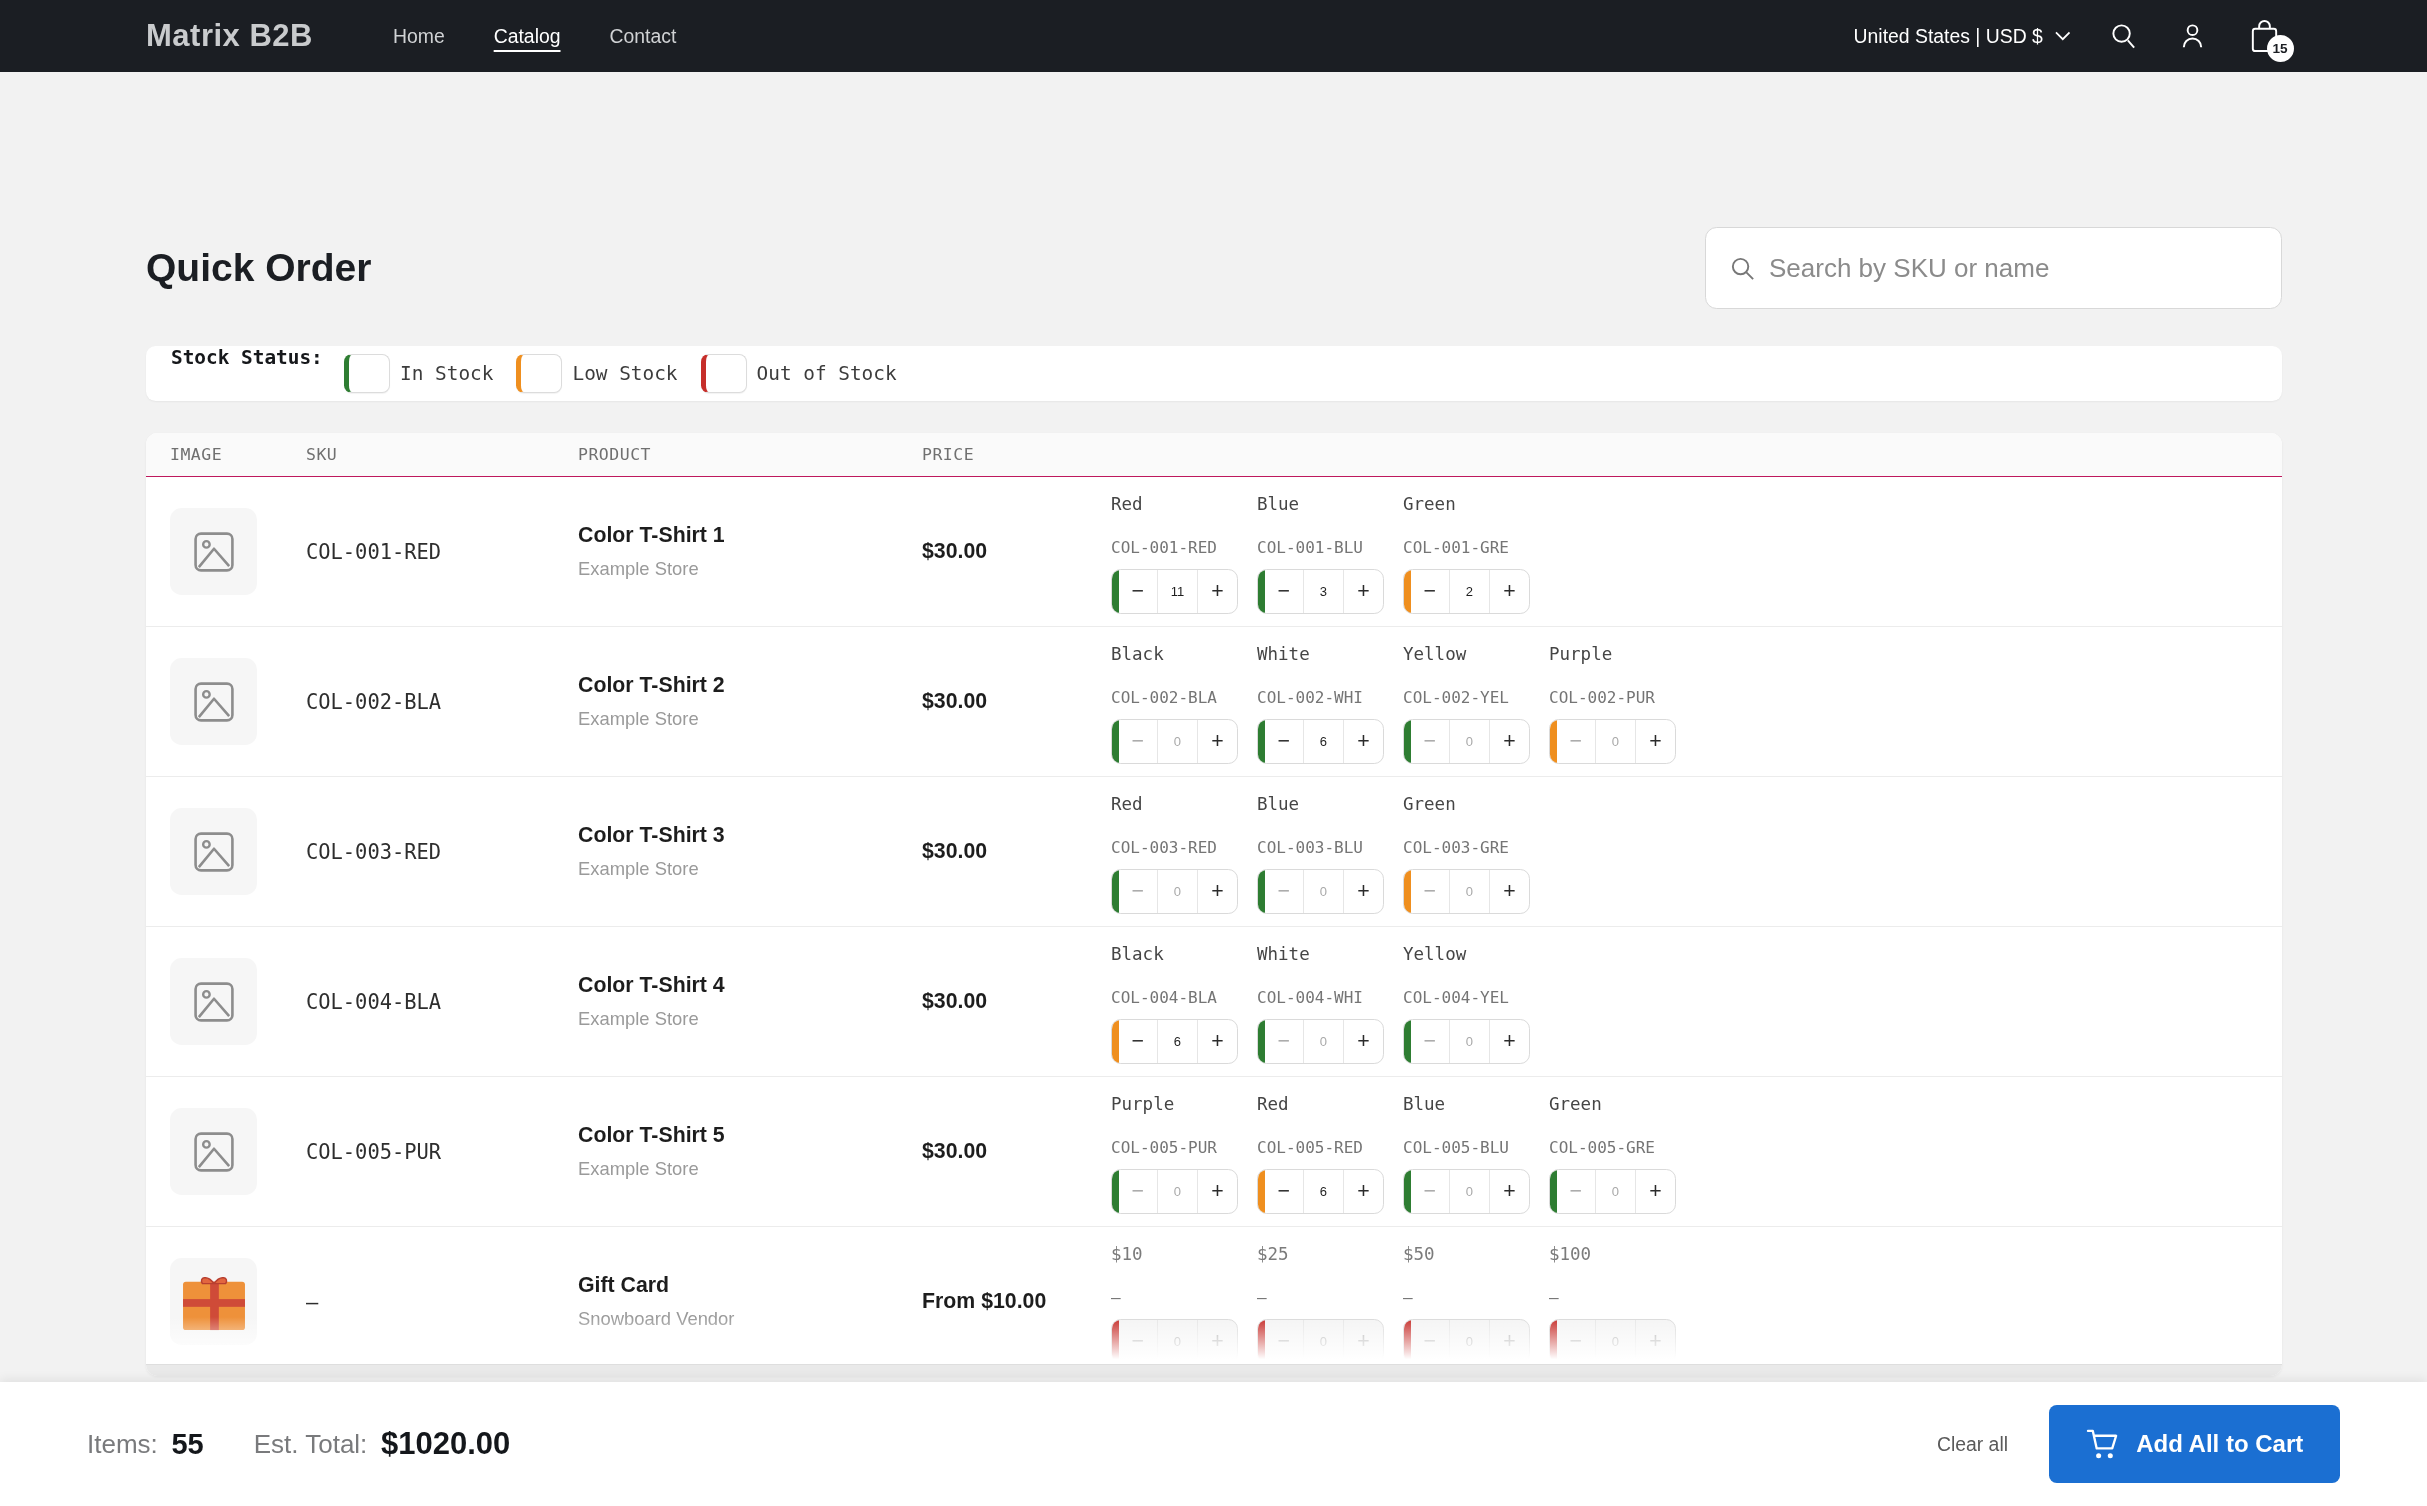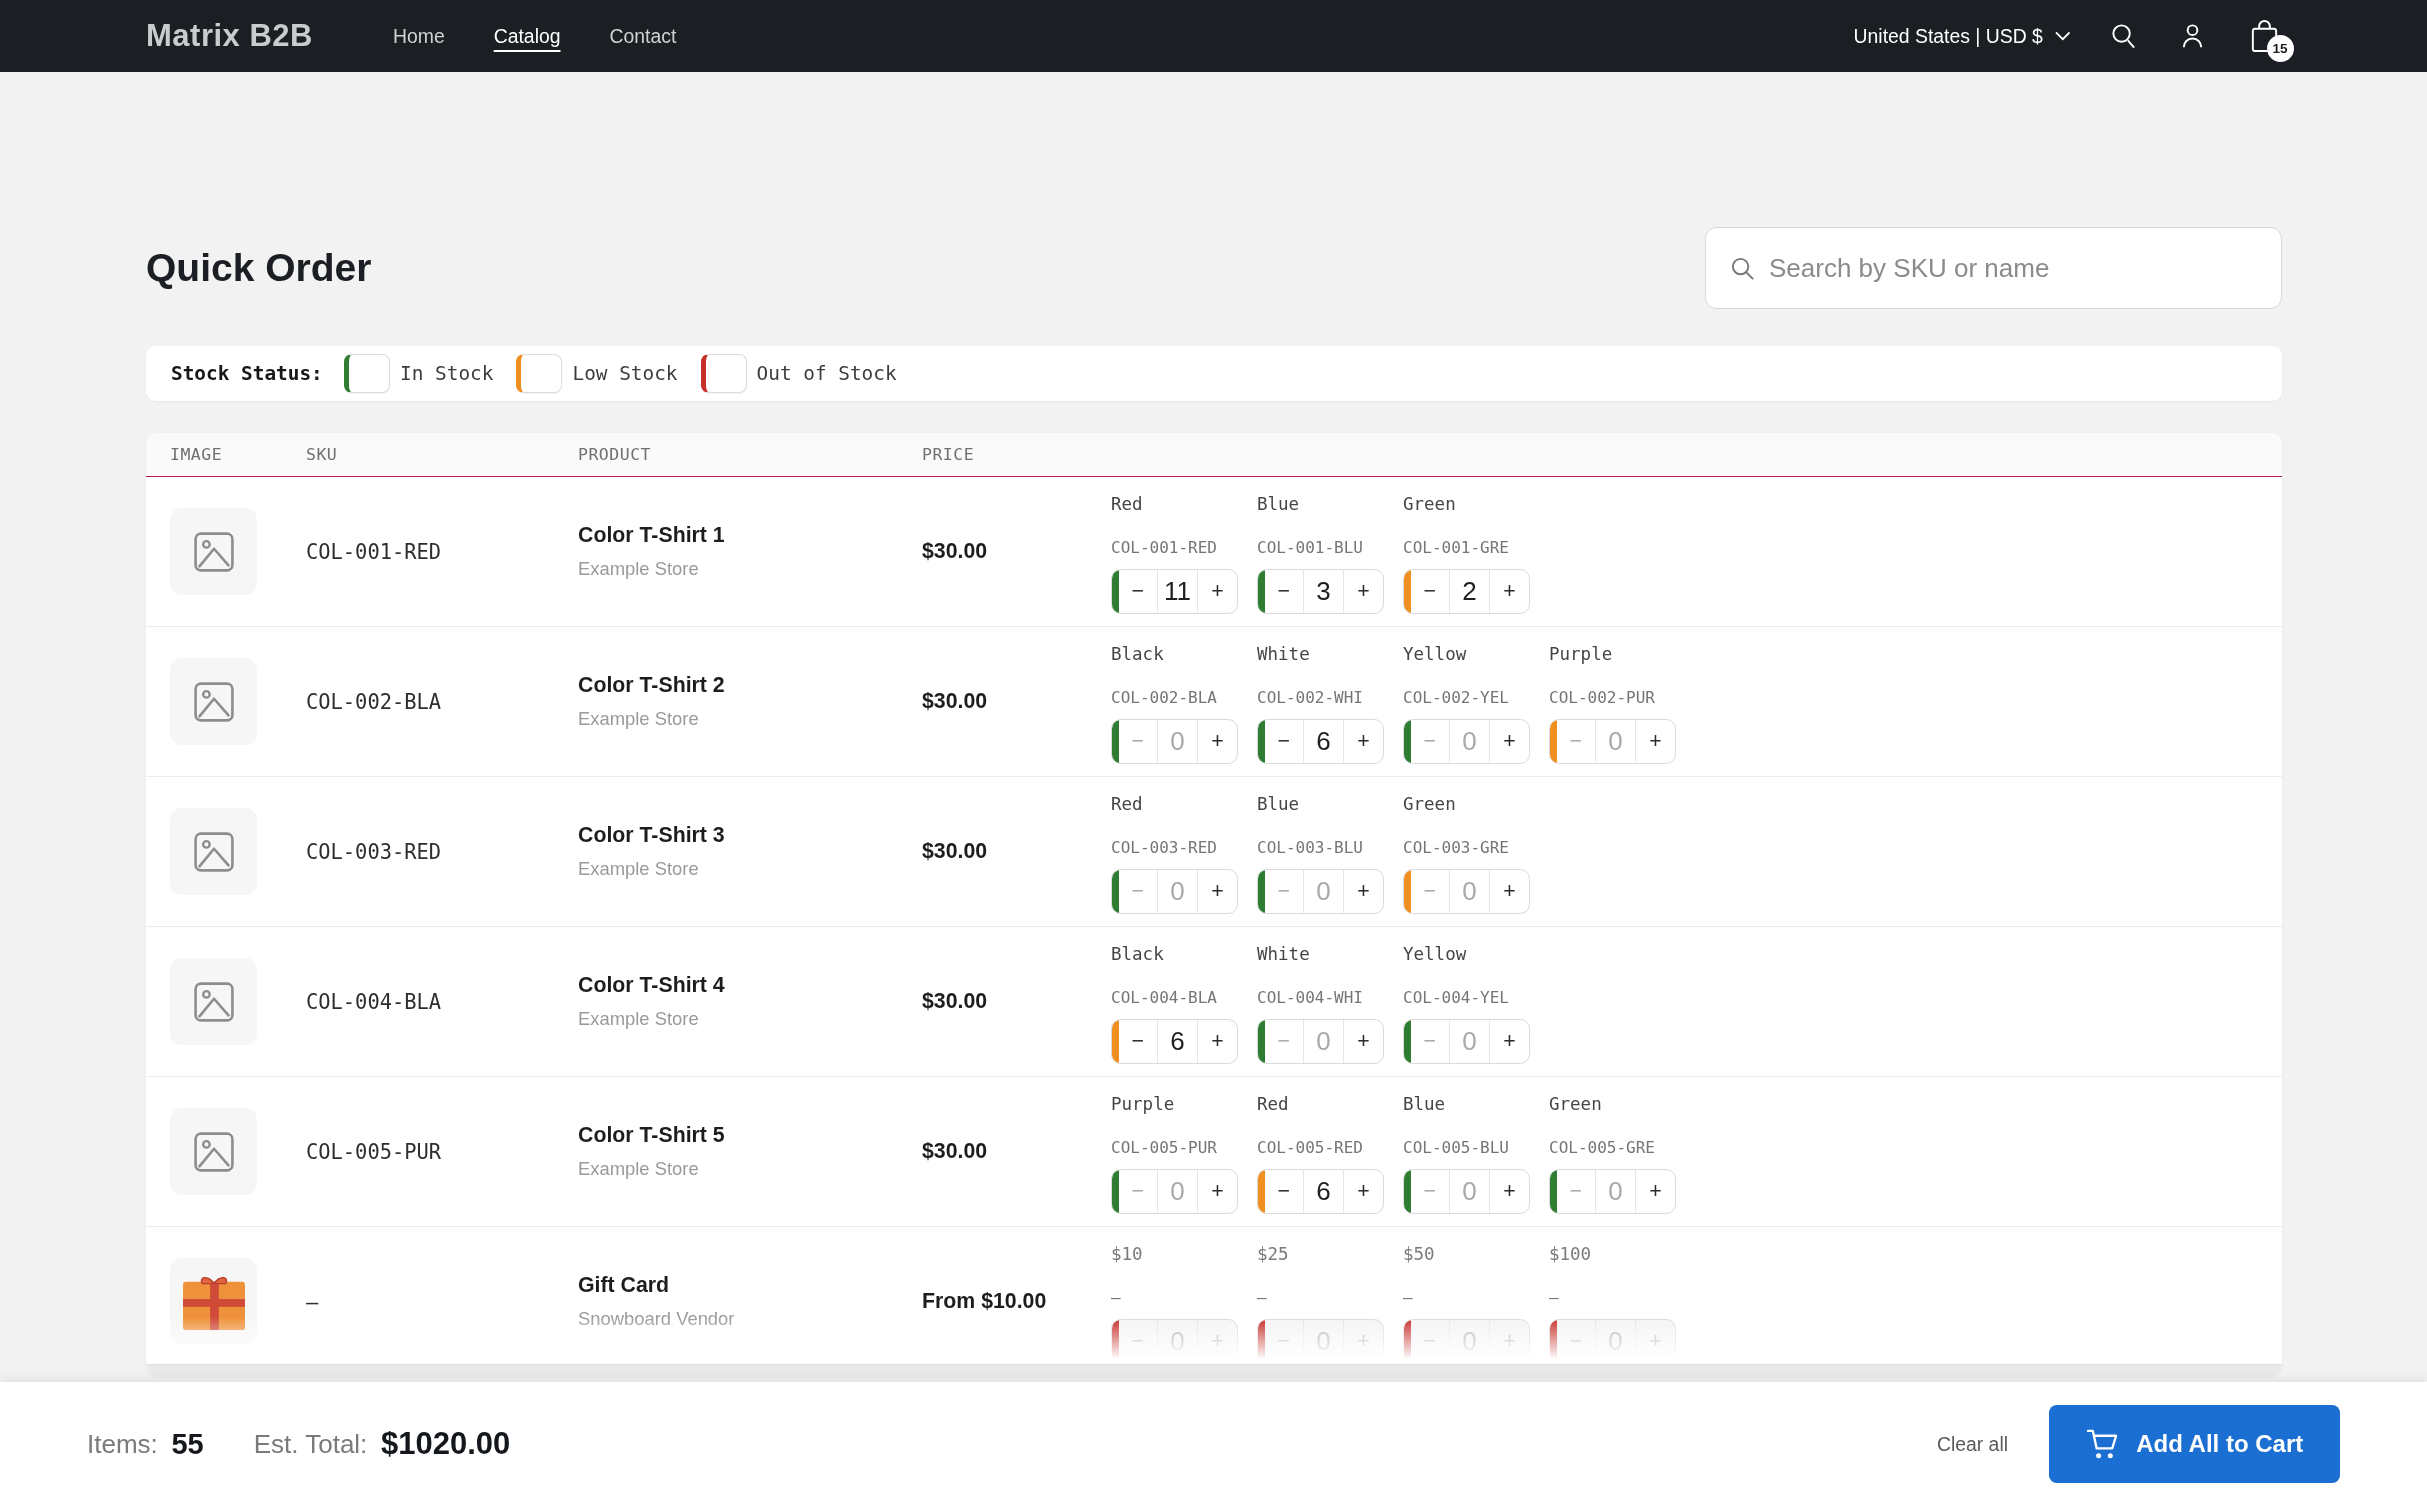--- a/index.html
+++ b/index.html
@@ -44,21 +44,21 @@
     display:flex; align-items:center; padding:0 23px; gap:13px;
   }
   .search-box input {
     flex:1; border:none; outline:none; background:transparent;
     font-family:"Liberation Sans", sans-serif; font-size:26px; color:#333;
   }
   .search-box input::placeholder { color:#8b8b8b; }
 
   .legend-bar {
     margin-top:37px; background:#fff; border-radius:9.7px; height:55px;
-    display:flex; align-items:center; padding:0 25px;
+    display:flex; padding:0 25px;
     box-shadow:0 1px 1.9px rgba(0,0,0,.05);
   }
   .legend-label { font-family:"DejaVu Sans Mono", monospace; font-weight:bold; font-size:19.4px; color:#16181b; margin-right:21.3px; }
   .legend-item { display:flex; align-items:center; gap:10px; margin-right:23px; }
   .swatch {
     width:46px; height:39px; background:#fff;
     border:1px solid #dcdcdc; border-left:5.8px solid var(--c);
     border-radius:7.8px; box-shadow:0 1px 1px rgba(0,0,0,.05);
   }
   .legend-item span { font-family:"DejaVu Sans Mono", monospace; font-size:19.4px; color:#3c3c3c; }
@@ -103,21 +103,21 @@
   }
   .stepper .bar { width:6.8px; background:var(--c); flex:none; }
   .stepper button {
     width:39px; border:none; background:transparent; cursor:pointer;
     font-size:21.3px; color:#2b2b2b; font-family:"Liberation Sans", sans-serif;
     display:flex; align-items:center; justify-content:center;
   }
   .stepper .minus { border-right:1px solid #e6e6e6; }
   .stepper .qty {
     flex:1; display:flex; align-items:center; justify-content:center;
-    font-size:26px; font-weight:500; color:#1f1f1f;
+    font-size:13px; font-weight:500; color:#1f1f1f;
     border-right:1px solid #e6e6e6;
   }
   .stepper.zero .minus, .stepper.zero .qty { color:#a9a9a9; font-weight:400; }
   .variant.disabled .variant-name { color:#7b7b7b; }
   .variant.disabled .stepper { background:#f4f4f4; }
   .variant.disabled .stepper button, .variant.disabled .stepper .qty { color:#b3b3b3; }
 
   .table-fade {
     position:absolute; left:0; right:0; bottom:11.6px; height:47px;
     background:linear-gradient(to bottom, rgba(255,255,255,0), #ffffff 90%);

